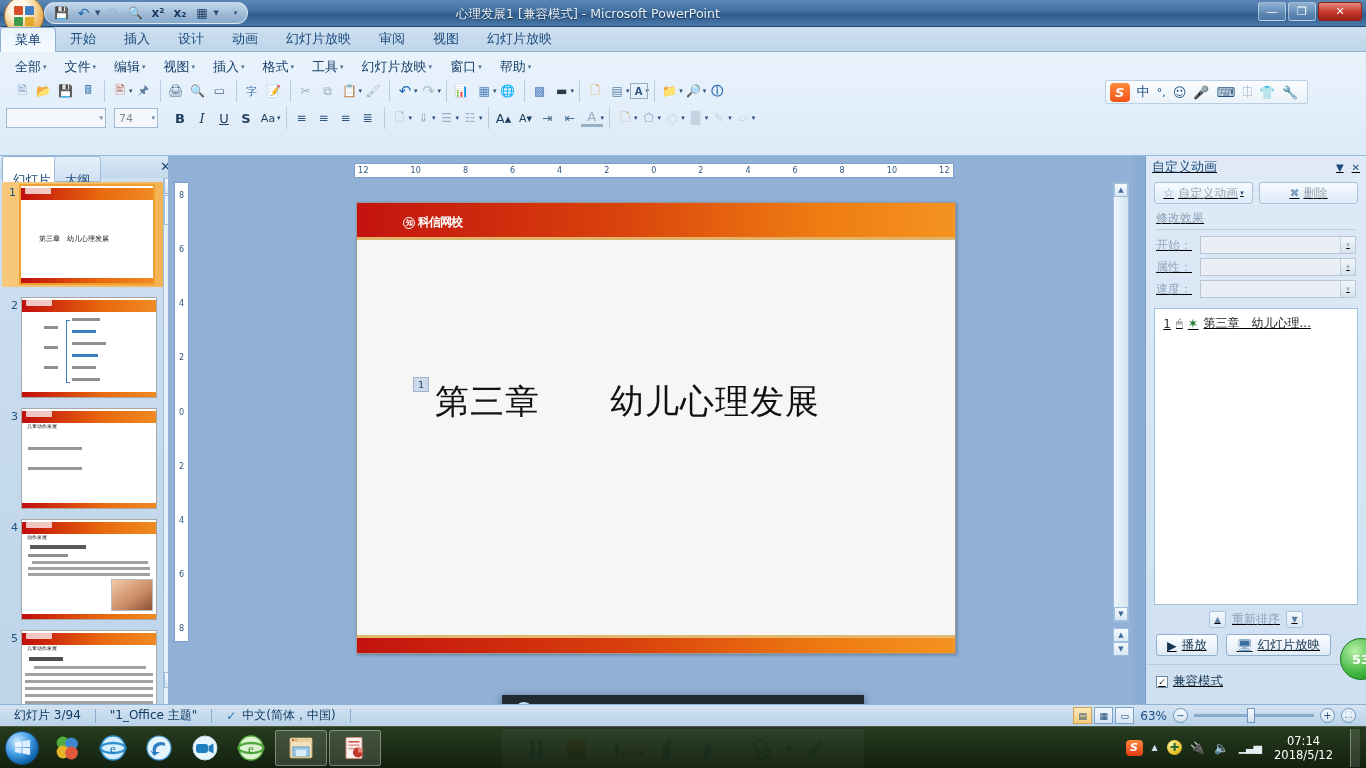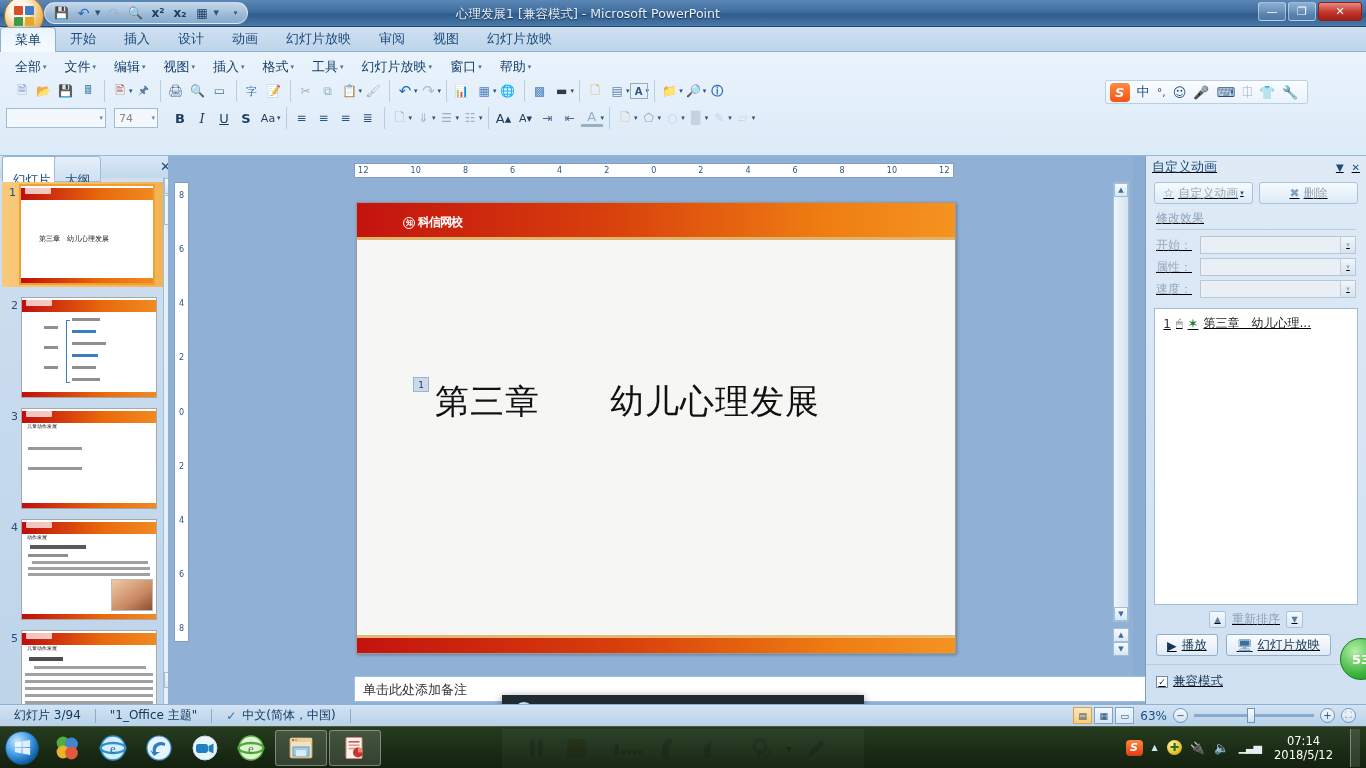--- a/index.html
+++ b/index.html
@@ -646,23 +646,20 @@
 
     <div class="ea-vscroll">
       <div class="arr">▲</div>
       <div class="arr" style="position:absolute;bottom:0;">▼</div>
     </div>
     <div class="ea-btns">
       <div>▲</div>
       <div>▼</div>
     </div>
 
-    <div class="notespane">
-      <span>单击此处添加备注</span>
-    </div>
   </div>
 
   <div class="taskpane">
     <div class="tp-head">
       <span class="ttl">自定义动画</span>
       <span class="ico">▼</span>
       <span class="ico">✕</span>
     </div>
 
     <div class="tp-row">

